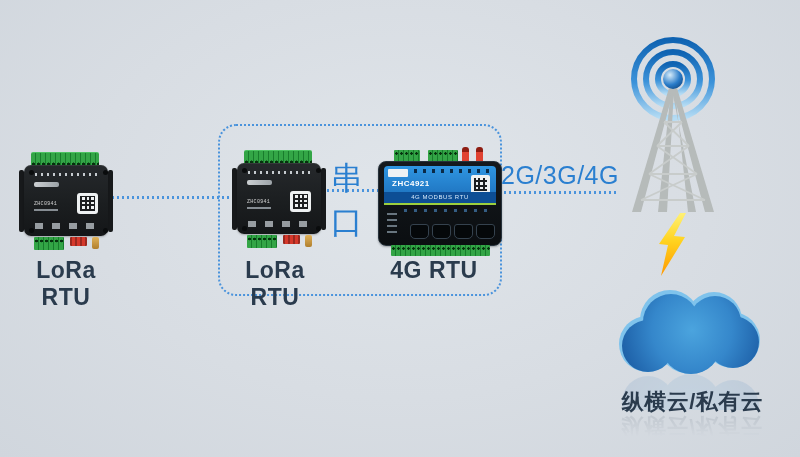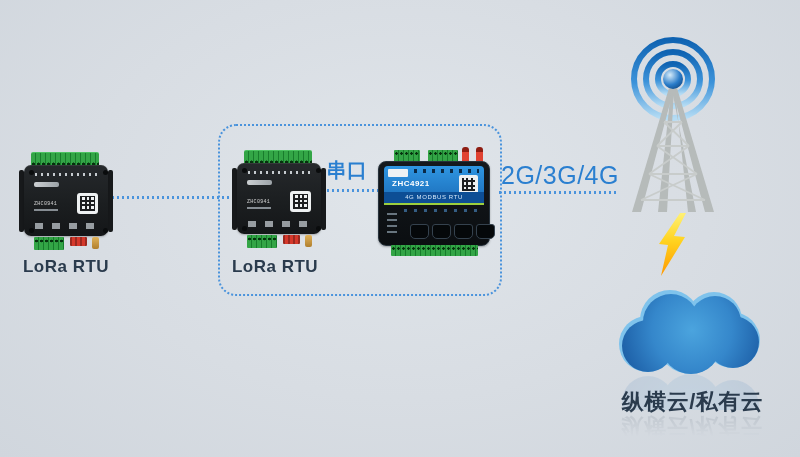--- a/index.html
+++ b/index.html
@@ -7,24 +7,24 @@
          background:radial-gradient(ellipse at 50% 42%, #e0e5ea 0%, #d8dde3 55%, #d0d6dd 100%);}
   .abs{position:absolute;}
 
   
   .dotline{position:absolute;height:3px;
            background:repeating-linear-gradient(90deg,#4a93dc 0 2.2px,transparent 2.2px 5px);}
   .gwbox{position:absolute;left:218px;top:124px;width:280px;height:168px;
          border:2px dotted #4a93dc;border-radius:18px;}
 
   
-  .dev-label{position:absolute;text-align:center;font-size:17px;font-weight:600;
+  .dev-label{position:absolute;text-align:center;font-size:23px;font-weight:600;
              color:#2a3b4d;letter-spacing:.5px;}
   .blue-label{position:absolute;text-align:center;color:#2a7fd0;letter-spacing:.5px;}
-  .serial-lbl{left:315px;top:157px;width:64px;font-size:20px;font-weight:700;}
+  .serial-lbl{left:315px;top:157px;width:64px;font-size:32px;font-weight:400;}
   .cell-lbl{left:499px;top:155px;width:122px;font-size:25px;font-weight:500;margin-top:6px;}
   .gw-lbl{left:307px;top:304px;width:120px;}
   .cloud-lbl{left:600px;top:387px;width:185px;font-size:22px;font-weight:700;}
   .cloud-lbl-ref{left:600px;top:411px;width:185px;font-size:22px;font-weight:700;
                  transform:scaleY(-1);opacity:.15;
                  -webkit-mask-image:linear-gradient(to top,rgba(0,0,0,.9),transparent 85%);
                  mask-image:linear-gradient(to top,rgba(0,0,0,.9),transparent 85%);}
 
   
   .lora{position:absolute;width:98px;height:100px;}
@@ -55,21 +55,21 @@
   .lora .bot-term{position:absolute;left:17px;top:85px;width:30px;height:13px;border-radius:1px;
     background-image:radial-gradient(circle at 2.5px 4px,#06320e 1.2px,transparent 1.6px),
                      repeating-linear-gradient(90deg,#33a546 0 4px,#187c2c 4px 5px);
     background-size:5px 100%,auto;}
   .lora .bot-red{position:absolute;left:53px;top:85px;width:17px;height:9px;border-radius:1px;
     background:#d5382b;background-image:repeating-linear-gradient(90deg,rgba(0,0,0,.28) 0 2px,transparent 2px 5px);}
   .lora .bot-ant{position:absolute;left:75px;top:85px;width:7px;height:12px;border-radius:2px;
     background:linear-gradient(180deg,#e0b259,#b07f2e);}
 
   
-  .g4{position:absolute;left:378px;top:147px;width:112px;height:110px;}
+  .g4{position:absolute;left:378px;top:147px;width:124px;height:110px;}
   .g4 .ant{position:absolute;top:0;width:7px;height:17px;border-radius:3px;
     background:linear-gradient(180deg,#8e1d12 0 5px,#e04231 5px);}
   .g4 .ant.a1{left:84px}.g4 .ant.a2{left:98px}
   .g4 .tterm{position:absolute;top:3px;height:12px;border-radius:1px;
     background-image:radial-gradient(circle at 2.5px 3.5px,#06320e 1.1px,transparent 1.5px),
                      repeating-linear-gradient(90deg,#33a546 0 4px,#187c2c 4px 5px);
     background-size:5px 100%,auto;}
   .g4 .tterm.t1{left:16px;width:26px}.g4 .tterm.t2{left:50px;width:30px}
   .g4 .body{position:absolute;left:0;right:0;top:14px;height:83px;border-radius:8px;
     background:linear-gradient(180deg,#15191d,#0b0e11);border:1px solid #27323c;
@@ -165,20 +165,21 @@
     </div>
     <div class="p-banner" style="position:absolute;">4G MODBUS RTU</div>
     <div class="leds"></div>
     <div class="ledrow"></div>
     <div class="g4-port p1"></div>
     <div class="g4-port p2"></div>
     <div class="g4-port p3"></div>
     <div class="g4-port p4"></div>
     <div class="bterm"></div>
   </div>
+  <div class="dev-label" style="left:372px;top:257px;width:124px;">4G RTU</div>
 
   <div class="blue-label serial-lbl">串口</div>
   <div class="blue-label cell-lbl">2G/3G/4G</div>
 
   <svg class="abs" style="left:606px;top:22px;" width="134" height="200" viewBox="0 0 134 200">
     <defs>
       <linearGradient id="ringGrad" x1="0" y1="0" x2="0" y2="1">
         <stop offset="0" stop-color="#0f63b2"></stop>
           <stop offset="0.55" stop-color="#3c93da"></stop>
         <stop offset="1" stop-color="#b5dcf4"></stop>

